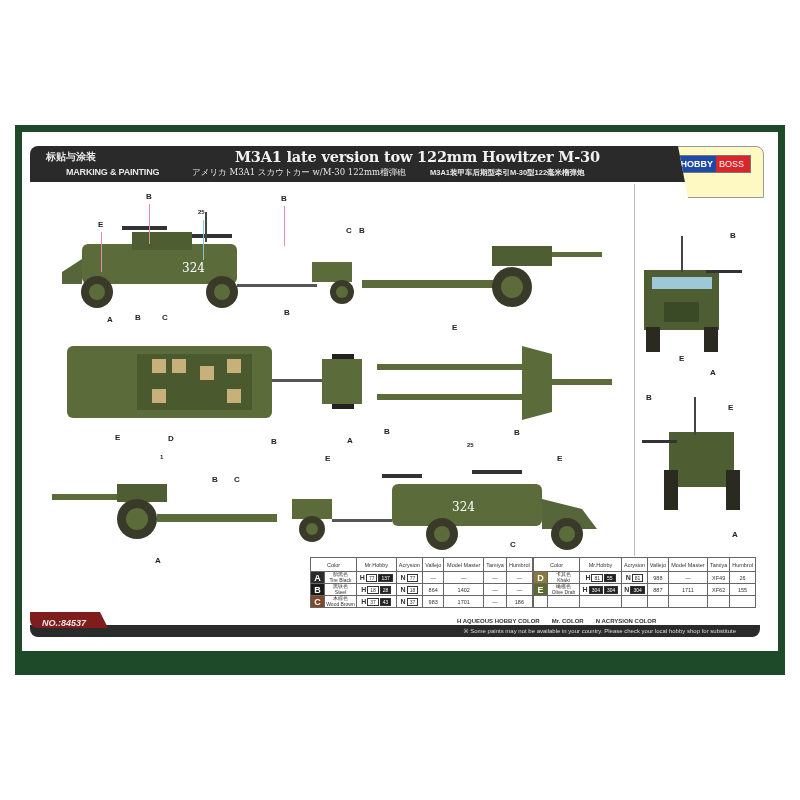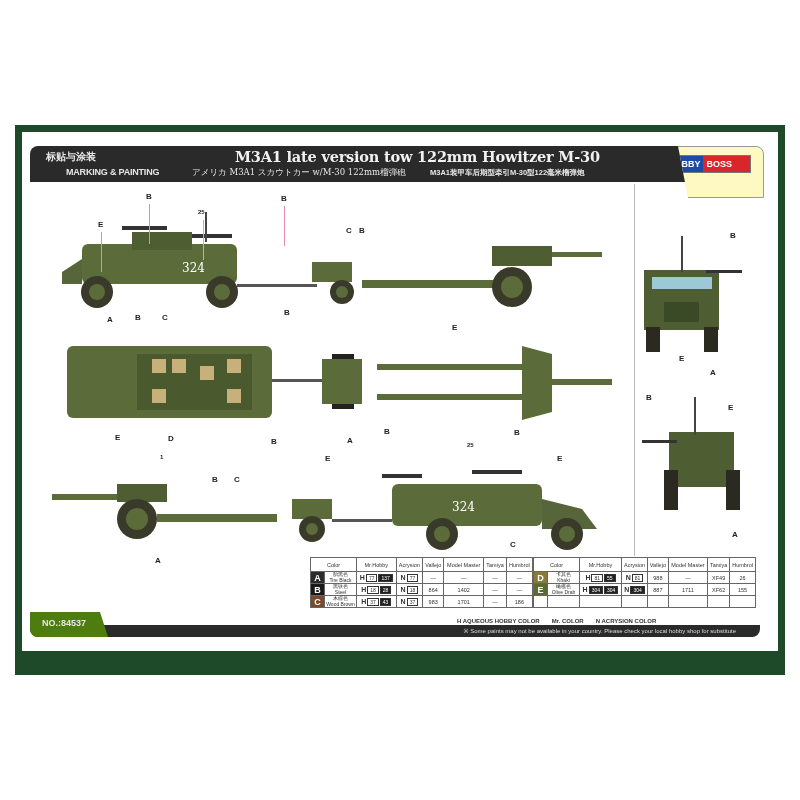--- a/index.html
+++ b/index.html
@@ -11,21 +11,21 @@
 
   .header { position: absolute; left: 8px; top: 14px; width: 730px; height: 36px; background: #2a2a2a; border-radius: 8px 8px 0 0; }
   .header .cn-title { position: absolute; left: 16px; top: 4px; color: #e6e6e6; font-size: 10px; font-weight: bold; }
   .header .en-title { position: absolute; left: 8px; top: 21px; color: #e6e6e6; font-size: 9px; font-weight: bold; letter-spacing: -0.2px; padding-left: 28px; }
   .header .main-title { position: absolute; left: 205px; top: 2px; color: #f1f1f1; font-family: "DejaVu Serif", serif; font-size: 14.5px; font-weight: bold; letter-spacing: -0.2px; text-align: center; }
   .header .jp-sub { position: absolute; left: 162px; top: 21px; color: #e6e6e6; font-family: "DejaVu Serif", serif; font-size: 8.5px; text-align: center; }
   .header .cn-sub { position: absolute; left: 400px; top: 22px; color: #e6e6e6; font-size: 7.5px; font-weight: bold; }
   .logo-panel { position: absolute; right: -4px; top: 0; width: 100px; height: 52px; background: #fef9c3; clip-path: polygon(14px 0, 100% 0, 100% 100%, 24px 100%); border-radius: 0 8px 0 0; border: 1px solid #9a9a9a; }
   .logo { position: absolute; right: 12px; top: 8px; height: 18px; display: flex; border: 1px solid #777; }
   .logo .hobby { background: #1c4aa6; color: #fff; font-size: 9px; font-weight: bold; padding: 3px 3px 0 4px; }
-  .logo .boss { background: #d8262b; color: #fff; font-size: 9px; font-weight: bold; padding: 3px 18px 0 3px; }
+  .logo .boss { background: #d8262b; color: #fff; font-size: 9px; font-weight: normal; padding: 3px 6px 0 3px; }
 
   .drawings { position: absolute; left: 0; top: 52px; width: 600px; height: 380px; }
   .divider-v { position: absolute; left: 612px; top: 52px; width: 1px; height: 372px; background: #bbbbbb; }
 
   .callout { position: absolute; font-size: 8px; font-weight: bold; color: #222; font-family: "Liberation Sans", sans-serif; }
   .leader { position: absolute; width: 1px; background: #e58bb0; }
   .leader.blue { background: #7ec8e3; }
 
   .table-wrap { position: absolute; left: 288px; top: 425px; width: 446px; height: 58px; }
   table { border-collapse: collapse; width: 223px; position: absolute; top: 0; font-size: 5.5px; color: #333; }
@@ -35,21 +35,21 @@
   th { height: 14px; font-weight: normal; font-size: 5.5px; }
   td.letter { width: 14px; color: #fff; font-weight: bold; font-size: 9px; }
   td.name { width: 32px; font-size: 5px; line-height: 5.5px; }
   .hcode { font-weight: bold; font-size: 7px; }
   .box { display: inline-block; padding: 0 2px; border: 1px solid #333; font-size: 5px; margin-left: 1px; }
   .box.dark { background: #222; color: #fff; }
 
   .legend { position: absolute; left: 435px; top: 486px; font-size: 6px; font-weight: bold; color: #333; display: flex; gap: 12px; }
   .footer { position: absolute; left: 8px; top: 493px; width: 730px; height: 12px; background: #2a2a2a; border-radius: 0 0 8px 8px; }
   .footer .note { position: absolute; right: 24px; top: 2px; color: #ddd; font-size: 6px; }
-  .partno { position: absolute; left: 8px; top: 480px; width: 78px; height: 25px; background: #4d7c0f; clip-path: polygon(0 0, 70px 0, 78px 100%, 0 100%); border-radius: 0 0 0 8px; }
+  .partno { position: absolute; left: 8px; top: 480px; width: 78px; height: 16px; background: #7f1d1d; clip-path: polygon(0 0, 70px 0, 78px 100%, 0 100%); border-radius: 0 0 0 8px; font-style: italic; }
   .partno span { position: absolute; left: 12px; top: 6px; color: #e6e6e6; font-size: 9px; font-weight: bold; }
 </style>
 </head>
 <body>
 
 <div class="frame"></div>
 <div class="sheet">
 
   <div class="header">
     <div class="cn-title">标贴与涂装</div>

